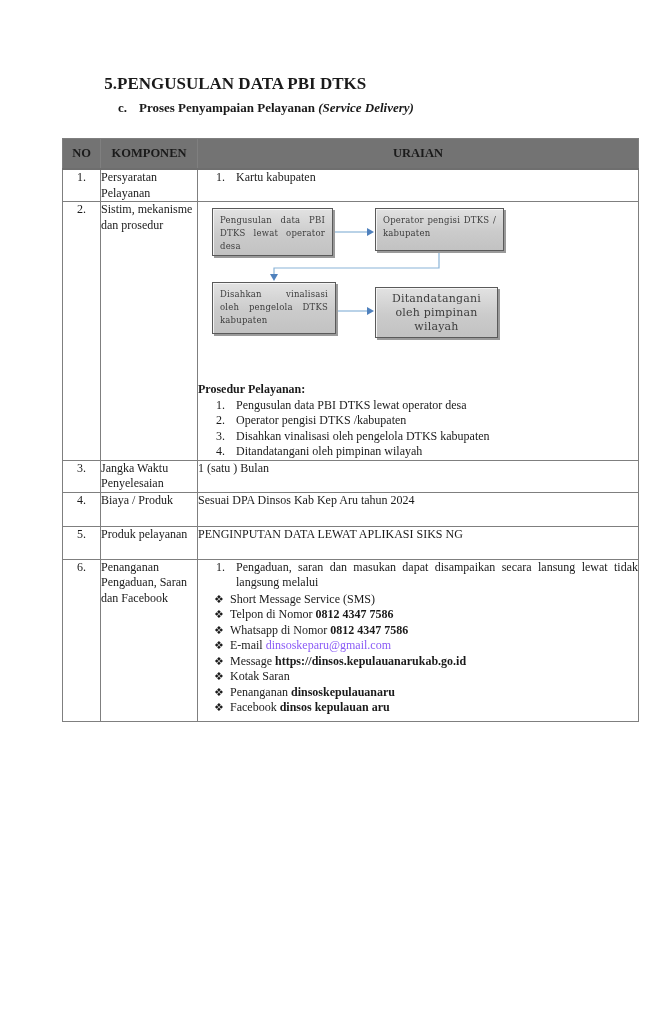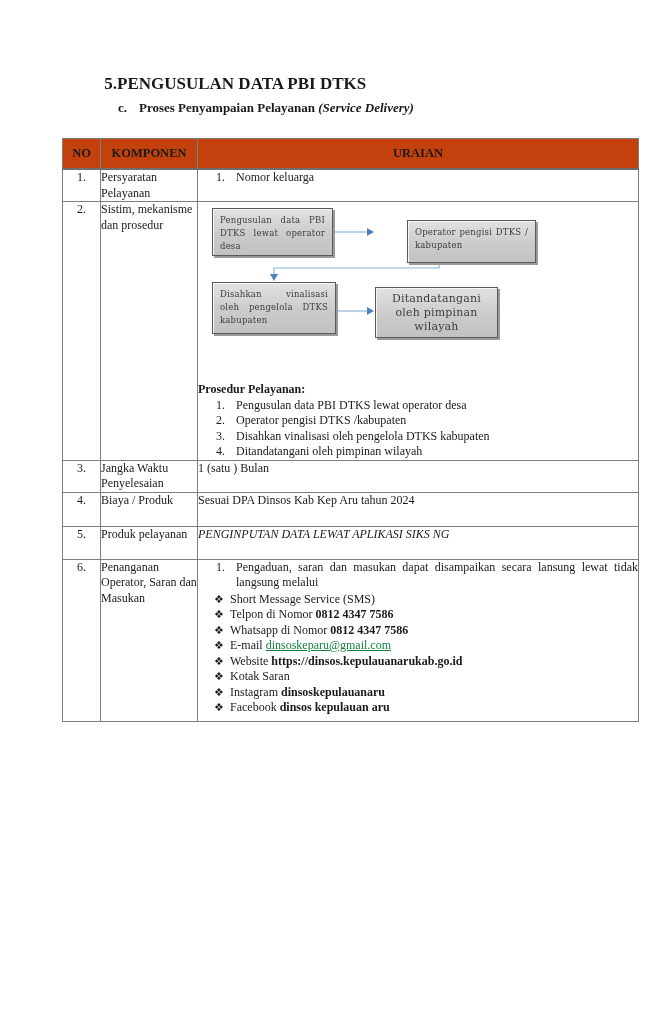--- a/index.html
+++ b/index.html
@@ -27,21 +27,21 @@
     border-collapse:collapse;table-layout:fixed;
     font-size:12px;line-height:15.5px;
   }
   table.main col.c-no{width:38px;}
   table.main col.c-komp{width:97px;}
   table.main col.c-ur{width:441px;}
   table.main th, table.main td{
     border:1px solid #7f7f7f;vertical-align:top;padding:0;
   }
   table.main thead th{
-    background:#c2410c;
+    background:#737373;
     font-size:12.5px;font-weight:bold;text-align:center;
     height:29px;vertical-align:middle;
     border-bottom:2px solid #6e6e6e;
   }
   td.no-cell{text-align:center;padding-top:3px;font-size:12px;}
   td.komp-cell{padding:3px 4px 3px 7px;font-family:Liberation Serif, serif;}
   td.ur-cell{padding:3px 8px 3px 14px;}
   
   .numitem{display:flex;}
   .numitem .n{width:20px;flex:0 0 20px;text-align:left;margin-left:18px;}
@@ -52,40 +52,40 @@
     position:absolute;
     background:linear-gradient(180deg,#e2e2e2 0%,#cbcbcb 55%,#c2c2c2 100%);
     border:1px solid #5a5a5a;
     box-shadow:2px 2px 0 0 #9a9a9a, inset 1px 1px 0 0 #f4f4f4;
     font-family:"DejaVu Serif", serif;
     color:#3d3d3d;
     box-sizing:border-box;
   }
   .fbox .ftxt{padding:5px 7px;text-align:justify;font-size:8.5px;line-height:13px;letter-spacing:.2px;}
   #fbox1{left:0;top:0;width:121px;height:48px;}
-  #fbox2{left:163px;top:12px;width:129px;height:43px;margin-left:32px;}
+  #fbox2{left:163px;top:0;width:129px;height:43px;}
   #fbox3{left:0;top:74px;width:124px;height:52px;}
   #fbox4{left:163px;top:79px;width:123px;height:51px;text-align:center;}
   #fbox4 .ftxt{font-size:11px;line-height:14px;text-align:center;padding:4px 4px;}
   svg.connectors{position:absolute;left:0;top:0;pointer-events:none;}
   
   .proc-title{font-weight:bold;margin-top:20px;}
   .proc-item{display:flex;}
   .proc-item .n{width:20px;flex:0 0 20px;margin-left:18px;}
   .proc-item .t{flex:1;}
   
   .intro{display:flex;margin-bottom:1px;}
   .intro .n{width:20px;flex:0 0 20px;margin-left:18px;}
   .intro .t{flex:1;text-align:justify;}
   .bullet-line{display:flex;}
   .bullet-line .b{width:22px;flex:0 0 22px;margin-left:10px;text-align:center;font-size:11px;}
   .bullet-line .t{flex:1;}
   .bold{font-weight:bold;}
-  a.maillink{color:#15803d;text-decoration:underline;cursor:pointer;}
-  .ital-caps{font-style:italic;margin-top:18px;}
+  a.maillink{color:#8b5cf6;cursor:pointer;}
+  .ital-caps{margin-top:18px;}
 </style>
 </head>
 <body>
 
 <div class="heading">
   <span class="hnum">5.</span><span>PENGUSULAN DATA PBI DTKS</span>
 </div>
 <div class="subheading">
   <span class="hnum">c.</span><span>Proses Penyampaian Pelayanan</span>&nbsp;<span class="ital">(Service Delivery)</span>
 </div>
@@ -104,21 +104,21 @@
     </tr>
   </thead>
   <tbody>
 
     <tr style="height:32px;">
       <td class="no-cell">1.</td>
       <td class="komp-cell">Persyaratan Pelayanan</td>
       <td class="ur-cell">
         <div class="numitem">
           <span class="n">1.</span>
-          <span class="t">Nomor keluarga</span>
+          <span class="t">Kartu kabupaten</span>
         </div>
       </td>
     </tr>
 
     <tr style="height:232px;">
       <td class="no-cell">2.</td>
       <td class="komp-cell">Sistim, mekanisme dan prosedur</td>
       <td class="ur-cell">
         <div class="flowwrap">
           <svg class="connectors" width="300" height="154" viewBox="0 0 300 154">
@@ -178,21 +178,21 @@
     </tr>
 
     <tr style="height:33px;">
       <td class="no-cell">5.</td>
       <td class="komp-cell">Produk pelayanan</td>
       <td class="ur-cell ital-caps">PENGINPUTAN DATA LEWAT APLIKASI SIKS NG</td>
     </tr>
 
     <tr style="height:162px;">
       <td class="no-cell">6.</td>
-      <td class="komp-cell">Penanganan Operator, Saran dan Masukan</td>
+      <td class="komp-cell">Penanganan Pengaduan, Saran dan Facebook</td>
       <td class="ur-cell">
         <div class="intro">
           <span class="n">1.</span>
           <span class="t">Pengaduan, saran dan masukan dapat disampaikan secara lansung lewat tidak langsung melalui</span>
         </div>
         <div class="bullet-line">
           <span class="b">❖</span>
           <span class="t"><span>Short Message Service (SMS)</span><span class="bold"></span></span>
         </div>
         <div class="bullet-line">
@@ -202,29 +202,29 @@
         <div class="bullet-line">
           <span class="b">❖</span>
           <span class="t"><span>Whatsapp di Nomor </span><span class="bold">0812 4347 7586</span></span>
         </div>
         <div class="bullet-line">
           <span class="b">❖</span>
           <span class="t"><span>E-mail </span><a class="maillink">dinsoskeparu@gmail.com</a></span>
         </div>
         <div class="bullet-line">
           <span class="b">❖</span>
-          <span class="t"><span>Website </span><span class="bold">https://dinsos.kepulauanarukab.go.id</span></span>
+          <span class="t"><span>Message </span><span class="bold">https://dinsos.kepulauanarukab.go.id</span></span>
         </div>
         <div class="bullet-line">
           <span class="b">❖</span>
           <span class="t"><span>Kotak Saran</span><span class="bold"></span></span>
         </div>
         <div class="bullet-line">
           <span class="b">❖</span>
-          <span class="t"><span>Instagram </span><span class="bold">dinsoskepulauanaru</span></span>
+          <span class="t"><span>Penanganan </span><span class="bold">dinsoskepulauanaru</span></span>
         </div>
         <div class="bullet-line">
           <span class="b">❖</span>
           <span class="t"><span>Facebook </span><span class="bold">dinsos kepulauan aru</span></span>
         </div>
       </td>
     </tr>
 
   </tbody>
 </table>

